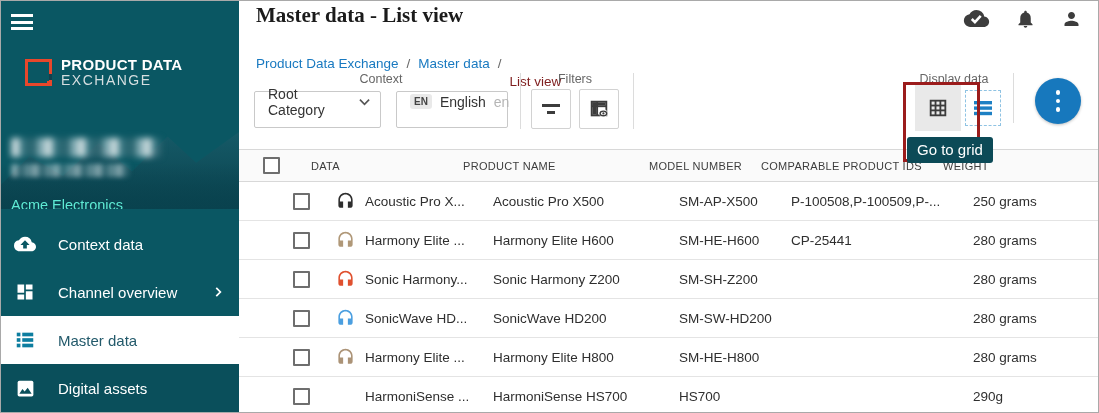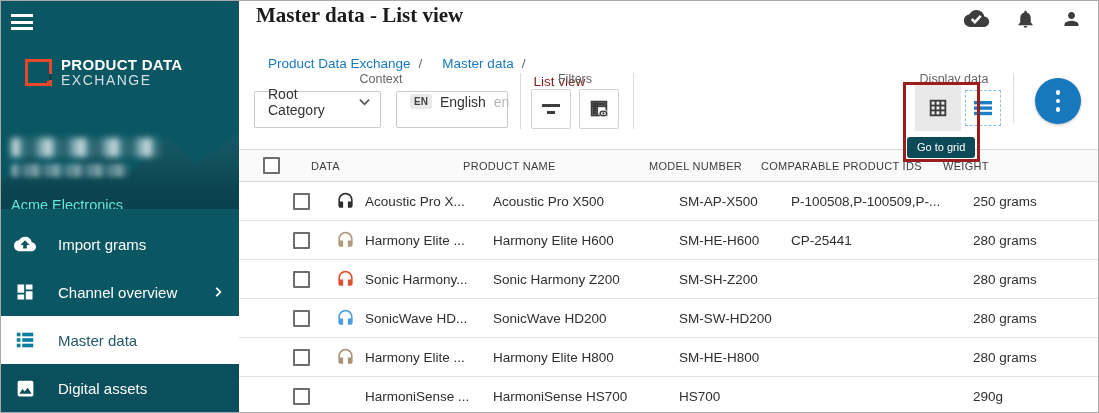--- a/index.html
+++ b/index.html
@@ -44,21 +44,21 @@
   .menu-item.darker { background:#0a4f5b; }
   .mi-chevron { width:14px; height:14px; }
 
   
   .main { position:relative; flex:1; height:100%; background:#fff; }
   .page-title { position:absolute; left:17px; top:2px; font-family:"Liberation Serif",serif; font-size:21px; font-weight:700; color:#1b1b1b; }
   .topbar-icons { position:absolute; top:7px; right:16px; display:flex; align-items:center; gap:25px; }
   .topbar-icons svg { display:block; cursor:pointer; }
 
   .breadcrumb { position:absolute; left:17px; top:37px; font-size:13.5px; color:#555; display:flex; gap:8px; align-items:center; }
-  .breadcrumb .crumb-link { color:#1879c0; cursor:pointer;margin-left:12px; }
+  .breadcrumb .crumb-link { color:#1879c0; cursor:pointer; }
   .breadcrumb .sep { color:#666; }
   .breadcrumb .crumb-current { color:#7f1d1d;margin-top:36px; }
 
   
   .toolbar { position:absolute; left:0; top:66px; width:100%; height:82px; }
   .tb-label { position:absolute; top:5px; font-size:12.5px; color:#666; text-align:center; }
   .dd { position:absolute; top:24px; height:37px; background:#fff; border:1px solid #c9c9c9; border-radius:2px;
         display:flex; align-items:center; padding:0 10px 16px 13px; font-size:14px; color:#333; cursor:pointer; gap:8px; }
   .dd .chev { margin-left:auto; }
   .lang-badge { background:#e9e9e9; color:#444; font-size:10px; font-weight:700; padding:2px 4px; border-radius:3px; }
@@ -69,21 +69,21 @@
   .filter-glyph { width:18px; height:12px; position:relative; }
   .filter-glyph::before { content:""; position:absolute; left:0; top:1px; width:18px; height:2.5px; background:#3c3c3c; }
   .filter-glyph::after { content:""; position:absolute; left:5px; top:8px; width:8px; height:2.5px; background:#3c3c3c; }
   .mode-btn-grid { position:absolute; top:18px; width:46px; height:46px; background:#e9e9e9; border:none; display:flex; align-items:center; justify-content:center; cursor:pointer; }
   .mode-btn-list { position:absolute; top:22px; width:38px; height:38px; background:#fff; outline:1px dashed #8fc3e3; outline-offset:-2px; display:flex; align-items:center; justify-content:center; cursor:pointer; }
   .fab { position:absolute; width:46px; height:46px; border-radius:50%; background:#1778bd; display:flex; flex-direction:column; align-items:center; justify-content:center; gap:4px; cursor:pointer; box-shadow:0 1px 3px rgba(0,0,0,.25); }
   .fab i { width:4.5px; height:4.5px; border-radius:50%; background:#fff; }
 
   
   .anno-box { position:absolute; left:664px; top:81px; width:77px; height:80px; border:3px solid #9b1c1c; z-index:20; pointer-events:none; }
-  .tooltip { position:absolute; left:668px; top:136px; z-index:21; background:#0c4a57; color:#fff; font-size:11px; padding:4px 10px 5px; border-radius:3px; white-space:nowrap; }
+  .tooltip { position:absolute; left:668px; top:136px; z-index:21; background:#0c4a57; color:#fff; font-size:15px; padding:4px 10px 5px; border-radius:3px; white-space:nowrap; }
 
   
   .table { position:absolute; left:0; top:148px; width:100%; }
   .tr { display:grid; grid-template-columns:66px 30px 128px 186px 112px 182px 1fr; align-items:center; }
   .thead { height:33px; background:#fafafa; border-top:1px solid #d8d8d8; border-bottom:1px solid #d8d8d8;
            font-size:11px; color:#3d3d3d; letter-spacing:.3px; }
   .thead .th-name { grid-column:2 / span 2; padding-left:6px; }
   .trow { height:39px; border-bottom:1px solid #e4e4e4; font-size:13.5px; color:#2f2f2f; background:#fff;padding-left:30px; }
   .cb-cell { padding-left:24px; }
   .checkbox { width:17px; height:17px; border:2px solid #6e6e6e; border-radius:1px; background:#fff; cursor:pointer; }
@@ -117,21 +117,21 @@
       <div class="company">Acme Electronics</div>
     </div>
 
     <nav class="menu">
       <div class="menu-item">
         <span class="mi-icon">
           <svg width="22" height="22" viewBox="0 0 24 24">
               <path fill="#fff" d="M19.35 10.04A7.49 7.49 0 0 0 12 4C9.11 4 6.6 5.64 5.35 8.04A5.994 5.994 0 0 0 0 14c0 3.31 2.69 6 6 6h13c2.76 0 5-2.24 5-5 0-2.64-2.05-4.78-4.65-4.96zM14 13v4h-4v-4H7l5-5 5 5h-3z"></path>
             </svg>
         </span>
-        <span class="mi-label">Import grams</span>
+        <span class="mi-label">Context data</span>
       </div>
       <div class="menu-item">
         <span class="mi-icon">
           <svg width="20" height="20" viewBox="0 0 24 24">
               <path fill="#fff" d="M3 13h8V3H3v10zm0 8h8v-6H3v6zm10 0h8V11h-8v10zm0-18v6h8V3h-8z"></path>
             </svg>
         </span>
         <span class="mi-label">Channel overview</span>
         <svg class="mi-chevron" viewBox="0 0 24 24" fill="none" stroke="#fff" stroke-width="3">
             <polyline points="9,5 16,12 9,19"></polyline>

